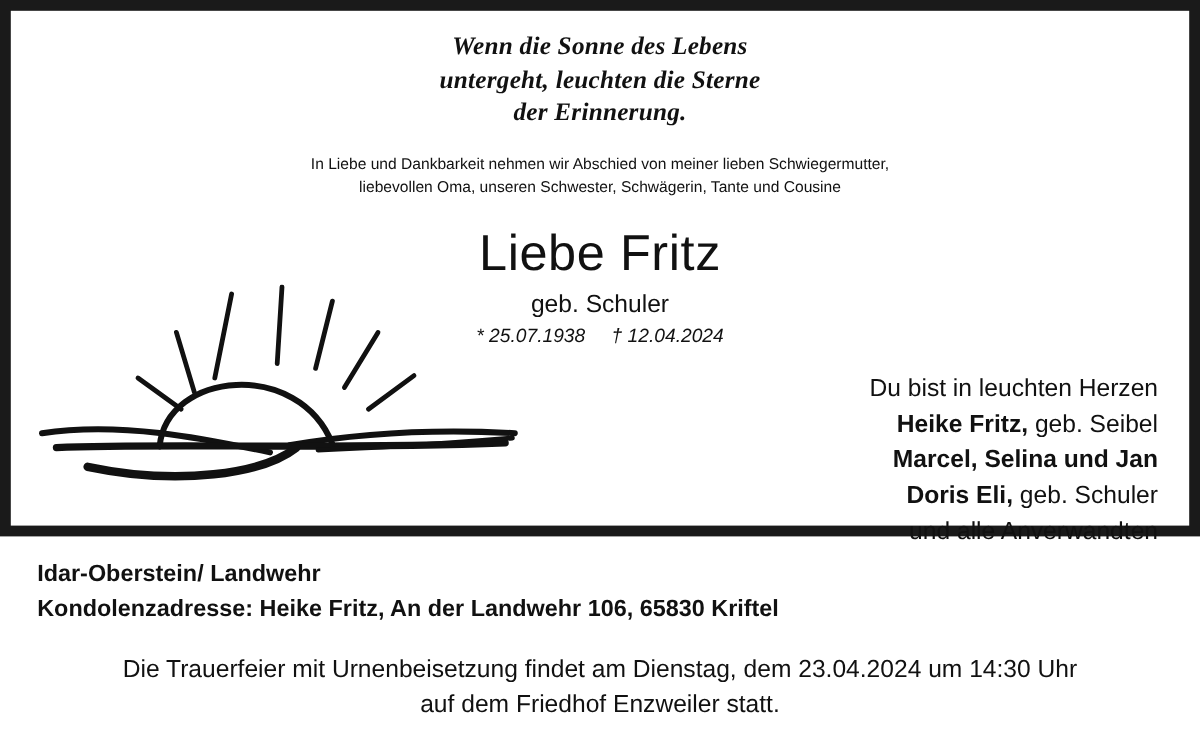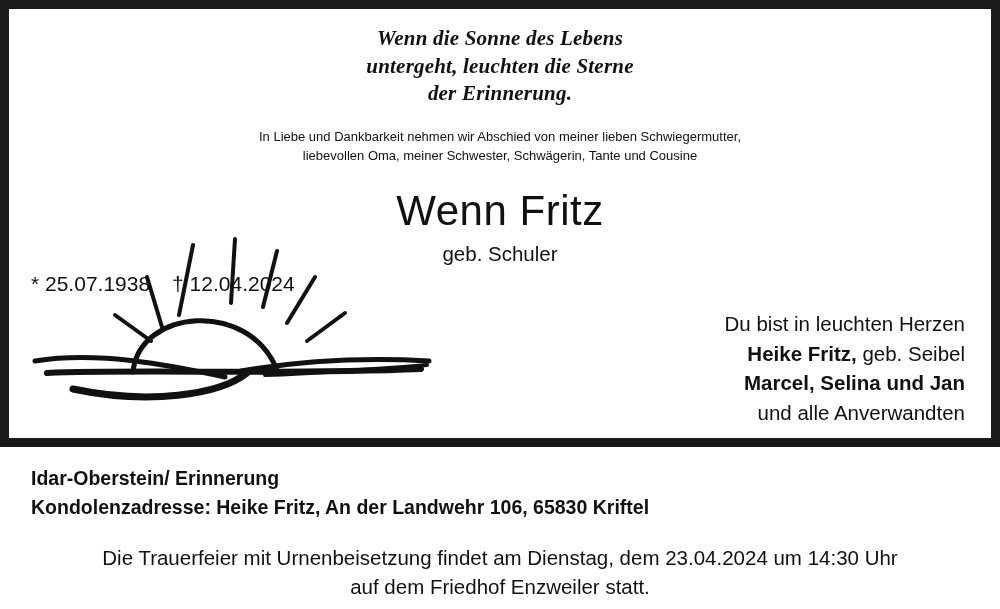--- a/index.html
+++ b/index.html
@@ -61,24 +61,25 @@
     letter-spacing: 0.5px;
     color: #111;
   }
   .maiden {
     text-align: center;
     font-size: 20.5px;
     margin-top: 8px;
     color: #111;
   }
   .dates {
-    text-align: left;
-    font-size: 21px;
+    text-align: center;
+    font-size: 16px;
     margin-top: 6px;
     color: #111;
+    font-style: italic;
   }
   .dates .sep { display: inline-block; width: 22px; }
 
   
   .sun-art {
     position: absolute;
     left: 20px;
     top: 228px;
     width: 420px;
     height: 180px;
@@ -127,24 +128,24 @@
   <div class="inner">
 
     <div class="verse">
       <div>Wenn die Sonne des Lebens</div>
       <div>untergeht, leuchten die Sterne</div>
       <div>der Erinnerung.</div>
     </div>
 
     <div class="intro">
       <div>In Liebe und Dankbarkeit nehmen wir Abschied von meiner lieben Schwiegermutter,</div>
-      <div>liebevollen Oma, meiner Schwester, Schwägerin, Tante und Cousine</div>
+      <div>liebevollen Oma, unseren Schwester, Schwägerin, Tante und Cousine</div>
     </div>
 
-    <div class="name">Wenn Fritz</div>
+    <div class="name">Liebe Fritz</div>
     <div class="maiden">geb. Schuler</div>
     <div class="dates">
       <span>* 25.07.1938</span><span class="sep"></span><span>† 12.04.2024</span>
     </div>
 
     <div class="sun-art">
       <svg viewBox="0 0 420 180" width="420" height="180" xmlns="http://www.w3.org/2000/svg" aria-hidden="true">
         <g stroke="#111111" fill="none" stroke-linecap="round">
 
           <path d="M164 8 L150 78" stroke-width="4"></path>
@@ -163,25 +164,26 @@
           <path d="M44 152 C120 168, 190 158, 218 136" stroke-width="7"></path>
           <path d="M236 138 C300 136, 350 132, 398 128" stroke-width="4"></path>
         </g>
       </svg>
     </div>
 
     <div class="family">
       <div>Du bist in leuchten Herzen</div>
       <div><span class="b">Heike Fritz,</span><span> geb. Seibel</span></div>
       <div><span class="b">Marcel, Selina und Jan</span></div>
+      <div><span class="b">Doris Eli,</span><span> geb. Schuler</span></div>
       <div>und alle Anverwandten</div>
     </div>
 
     <div class="place">
-      <div>Idar-Oberstein/ Erinnerung</div>
+      <div>Idar-Oberstein/ Landwehr</div>
       <div>Kondolenzadresse: Heike Fritz, An der Landwehr 106, 65830 Kriftel</div>
     </div>
 
     <div class="ceremony">
       <div>Die Trauerfeier mit Urnenbeisetzung findet am Dienstag, dem 23.04.2024 um 14:30 Uhr</div>
       <div>auf dem Friedhof Enzweiler statt.</div>
     </div>
 
   </div>
 </div>

